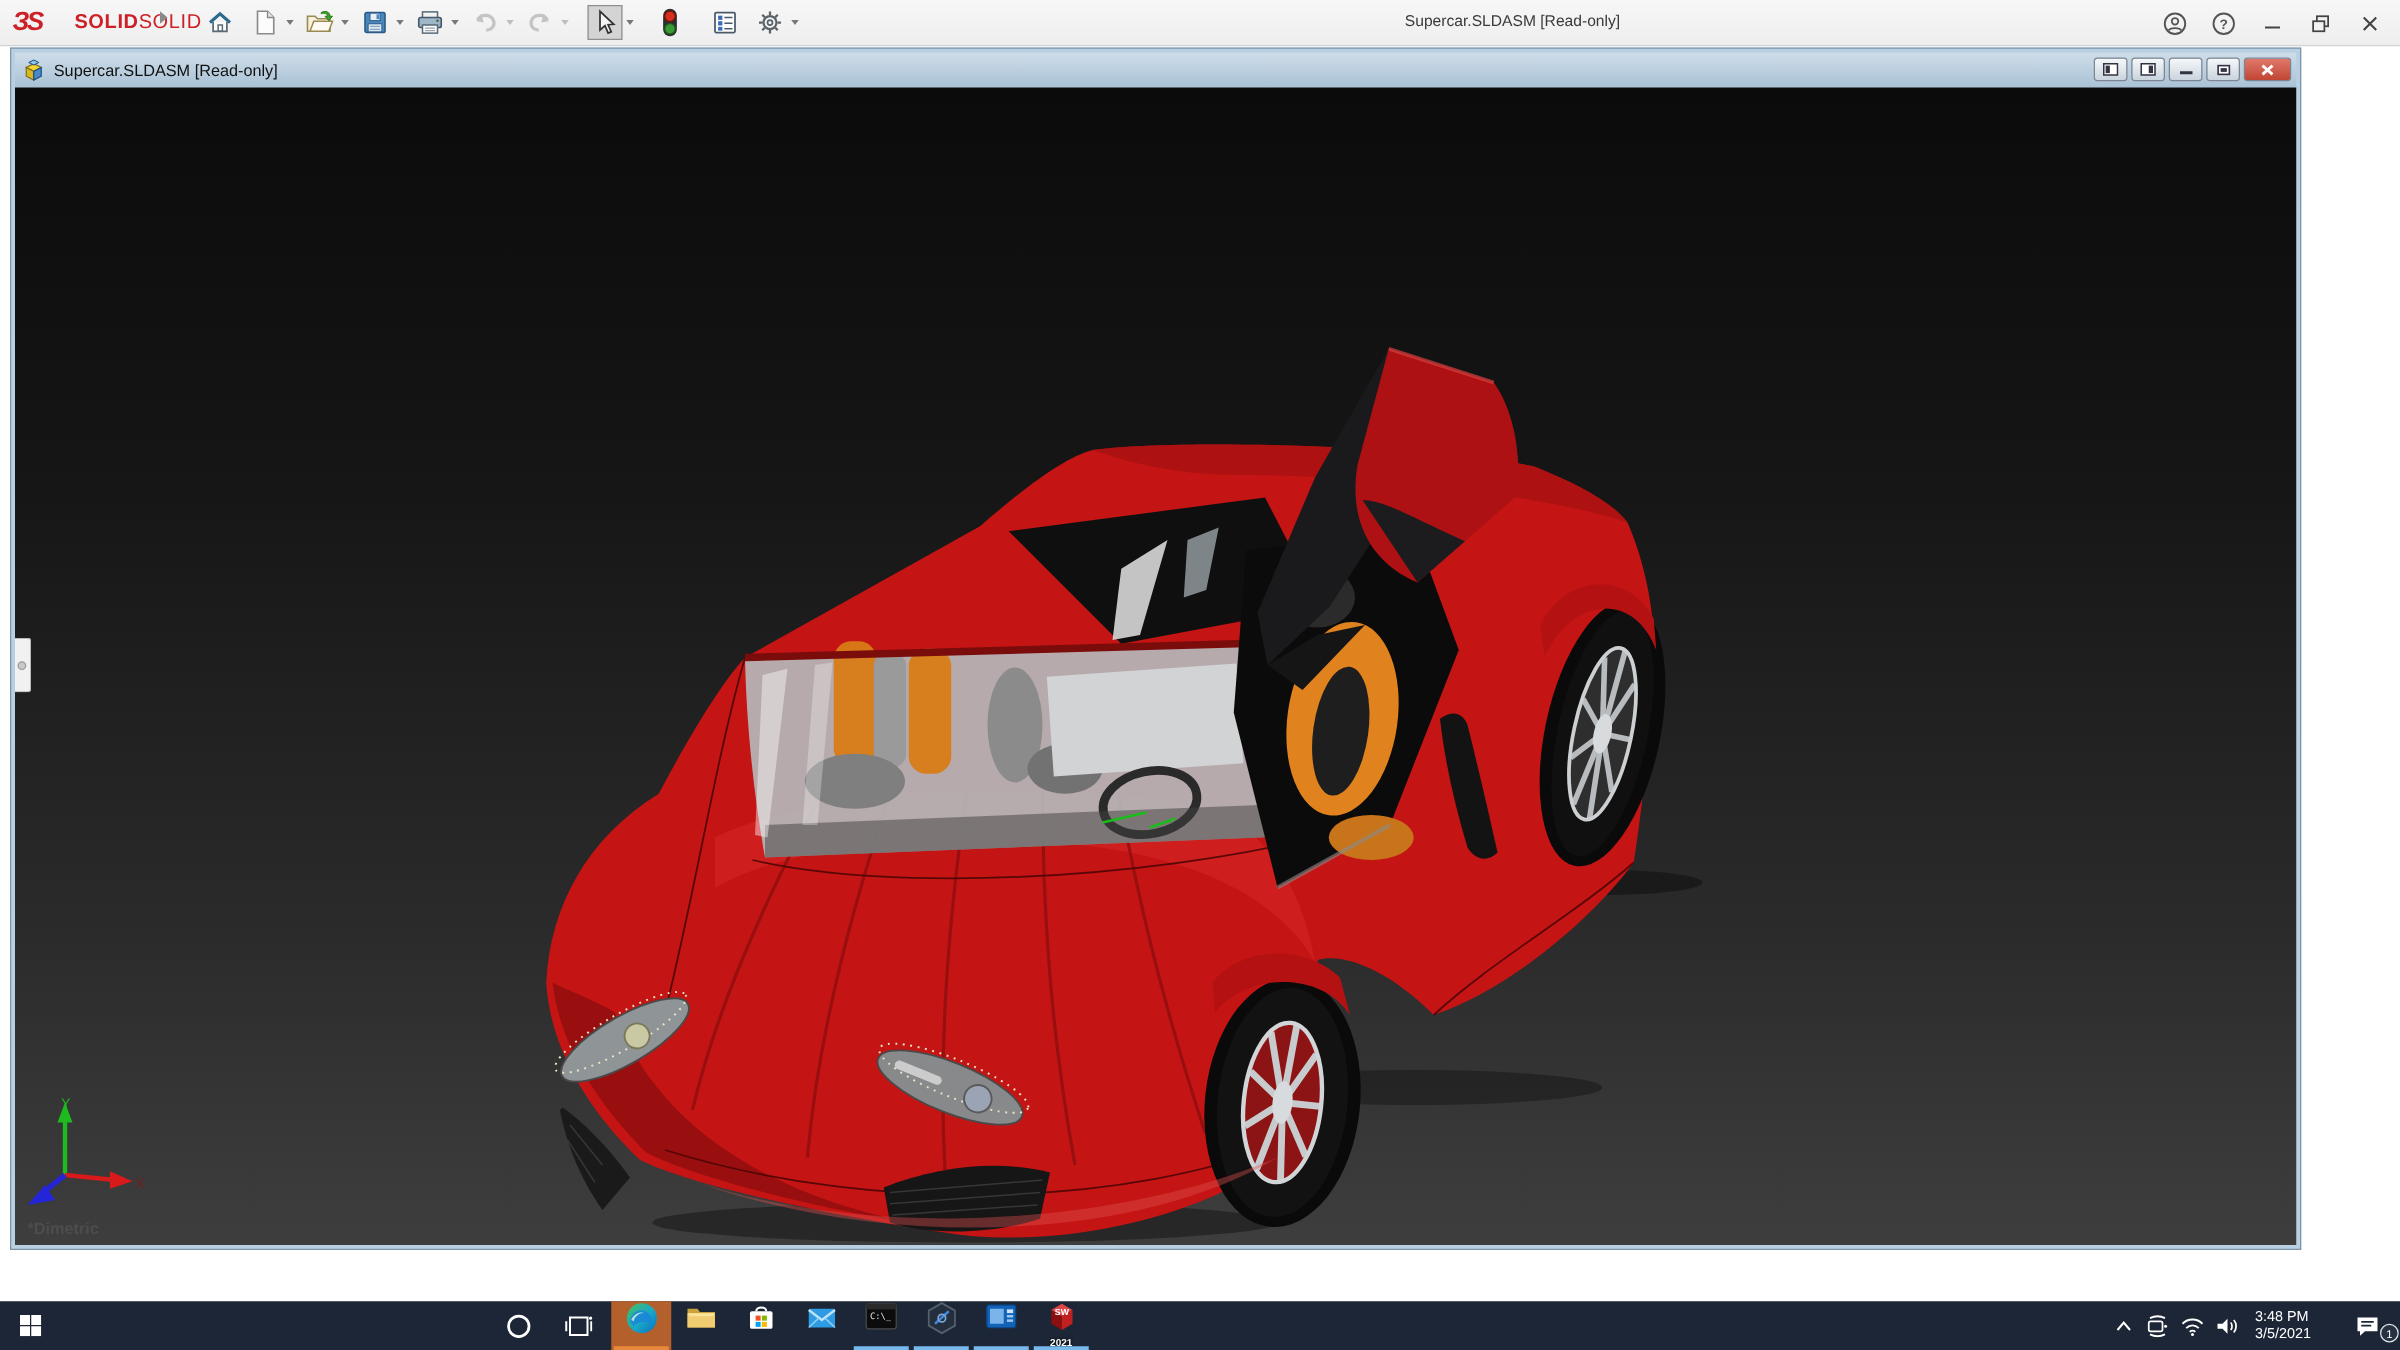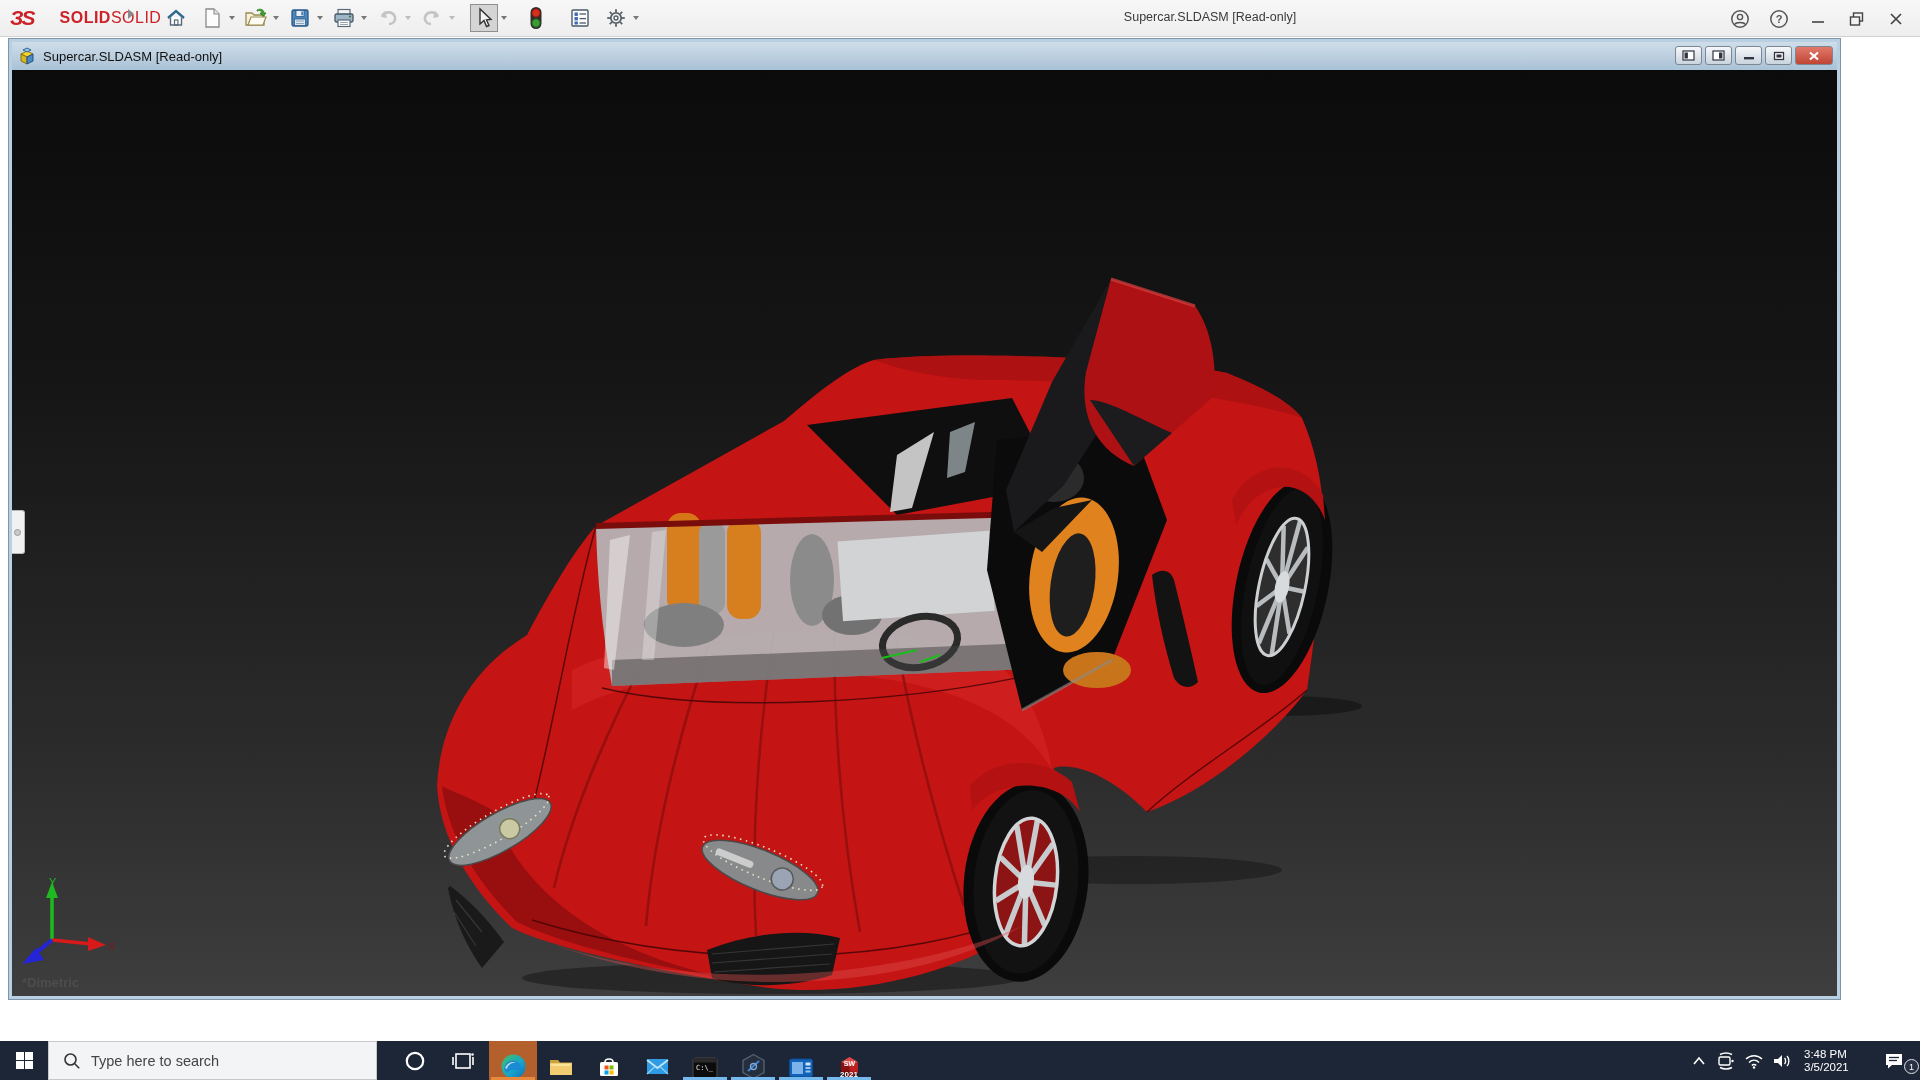--- a/index.html
+++ b/index.html
@@ -49,21 +49,21 @@
   
   .taskbar { position:absolute; left:0; top:1041px; width:1920px; height:39px; background:#1d2636; }
   .start { position:absolute; left:0; top:0; width:48px; height:39px; display:flex; align-items:center; justify-content:center; }
   .searchbox { position:absolute; left:48px; top:0; width:329px; height:39px; background:#f3f4f5;
                border:1px solid #c8c8c8; display:flex; align-items:center; }
   .searchbox input { border:none; outline:none; background:transparent; font-size:14.5px; color:#333;
                      font-family:"Liberation Sans", sans-serif; width:260px; }
   .searchbox input::placeholder { color:#444; opacity:1; }
   .tb-simple { position:absolute; top:0; height:39px; width:46px; display:flex; align-items:center; justify-content:center; }
   .apps { position:absolute; left:489px; top:0; height:39px; display:flex; }
-  .slot { width:48px; height:39px; position:relative; display:flex; align-items:flex-end; justify-content:center; }
+  .slot { width:48px; height:39px; position:relative; display:flex; align-items:flex-start; justify-content:center; }
   .slot.hl { background:#b3602d; }
   .slot.hl .runline { background:#e8883c; }
   .runline { position:absolute; left:2px; bottom:0; width:44px; height:3px; background:#76b9ed; }
   .sw2021 { position:absolute; bottom:1px; left:0; width:48px; text-align:center; font-size:8px; font-weight:bold;
             color:#fff; text-shadow:0 0 2px #000; }
   .tray { position:absolute; right:6px; top:0; height:39px; display:flex; align-items:center; }
   .tray .titem { height:39px; display:flex; align-items:center; justify-content:center; }
   .clock { width:62px; text-align:left; color:#fff; font-size:11.5px; line-height:13px; margin:0 8px; }
   .badge { position:absolute; right:-5px; bottom:6px; width:15px; height:15px; border-radius:50%;
            background:#273142; border:1px solid #dfe3e8; color:#fff; font-size:9px;
@@ -454,27 +454,20 @@
 
 <div class="taskbar">
   <div class="start">
     <svg width="17" height="17" viewBox="0 0 17 17">
       <rect x="0" y="0" width="8" height="8" fill="#fff"></rect>
         <rect x="9" y="0" width="8" height="8" fill="#fff"></rect>
       <rect x="0" y="9" width="8" height="8" fill="#fff"></rect>
         <rect x="9" y="9" width="8" height="8" fill="#fff"></rect>
     </svg>
   </div>
-  <div class="searchbox">
-    <svg width="18" height="18" viewBox="0 0 18 18" style="margin:0 10px 0 14px">
-      <circle cx="7.5" cy="7.5" r="5.5" fill="none" stroke="#333" stroke-width="1.6"></circle>
-      <line x1="11.8" y1="11.8" x2="16.2" y2="16.2" stroke="#333" stroke-width="1.6"></line>
-    </svg>
-    <input type="text" placeholder="Type here to search" style="">
-  </div>
   <div class="tb-simple" style="left:392px">
     <svg width="22" height="22" viewBox="0 0 22 22">
       <circle cx="11" cy="11" r="8.2" fill="none" stroke="#fff" stroke-width="2.2"></circle>
     </svg>
   </div>
   <div class="tb-simple" style="left:440px">
     <svg width="22" height="22" viewBox="0 0 22 22">
       <rect x="4" y="4" width="14" height="14" fill="none" stroke="#fff" stroke-width="1.6"></rect>
       <line x1="1" y1="7" x2="1" y2="15" stroke="#fff" stroke-width="1.6"></line>
       <line x1="21" y1="7" x2="21" y2="15" stroke="#fff" stroke-width="1.6"></line>

